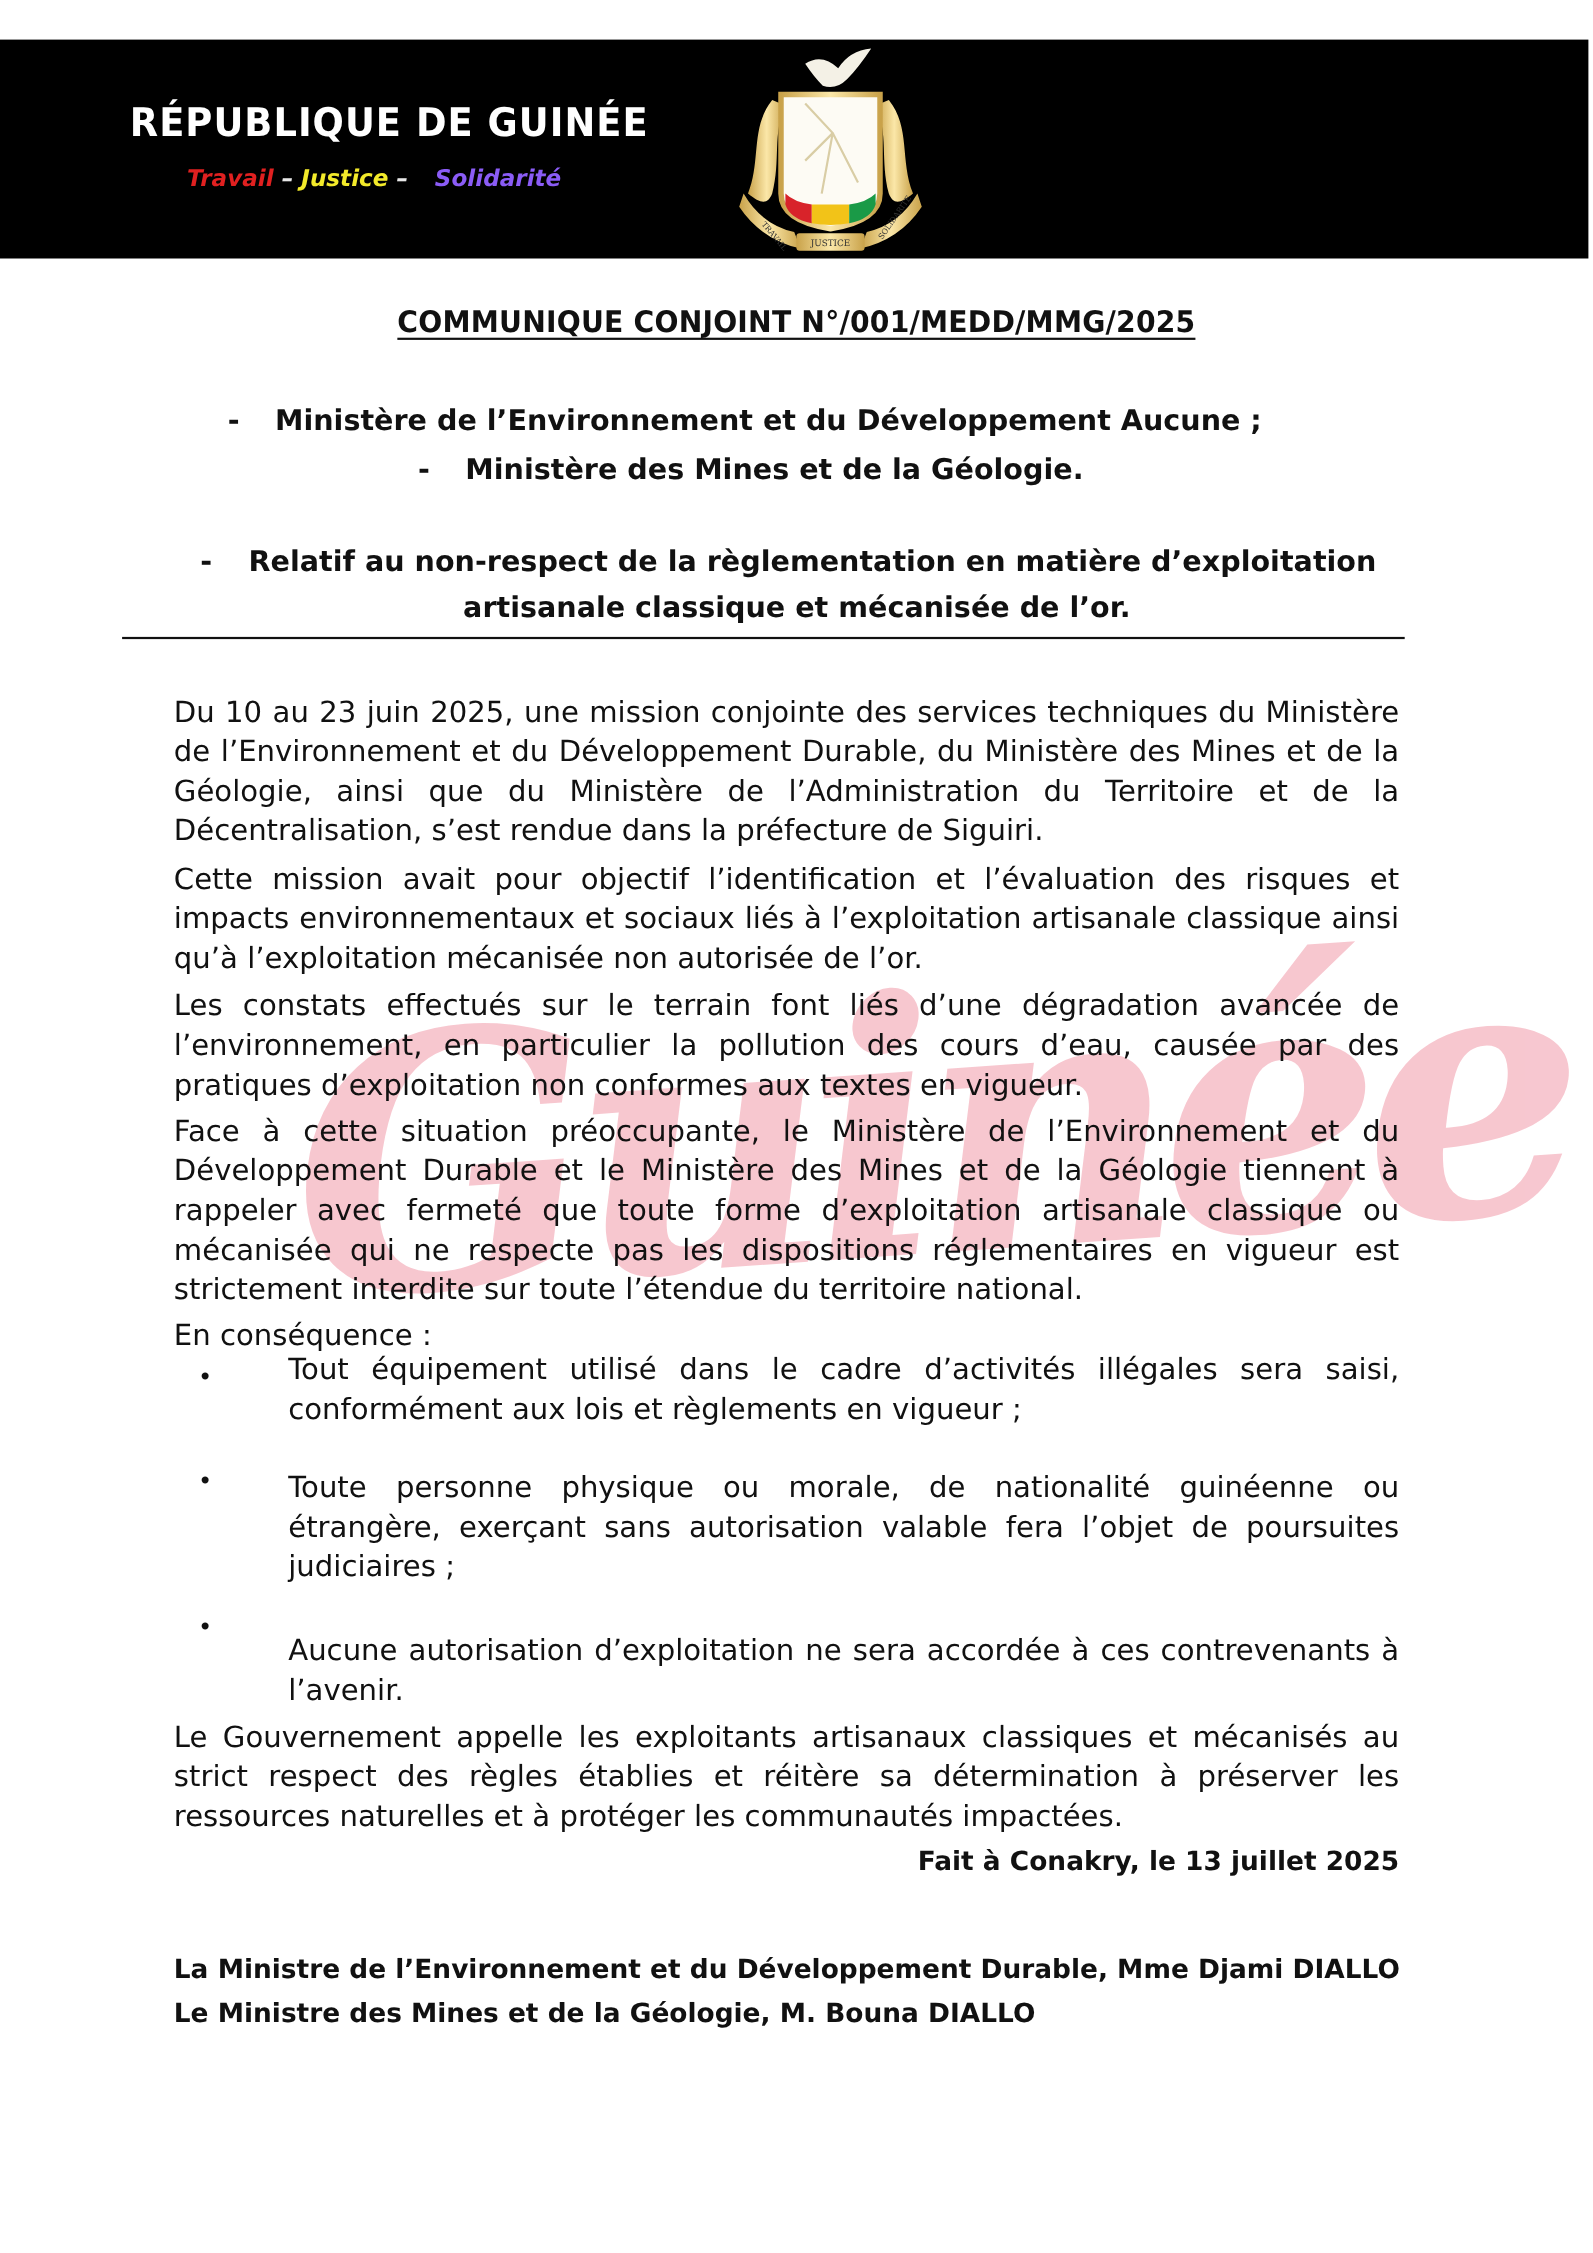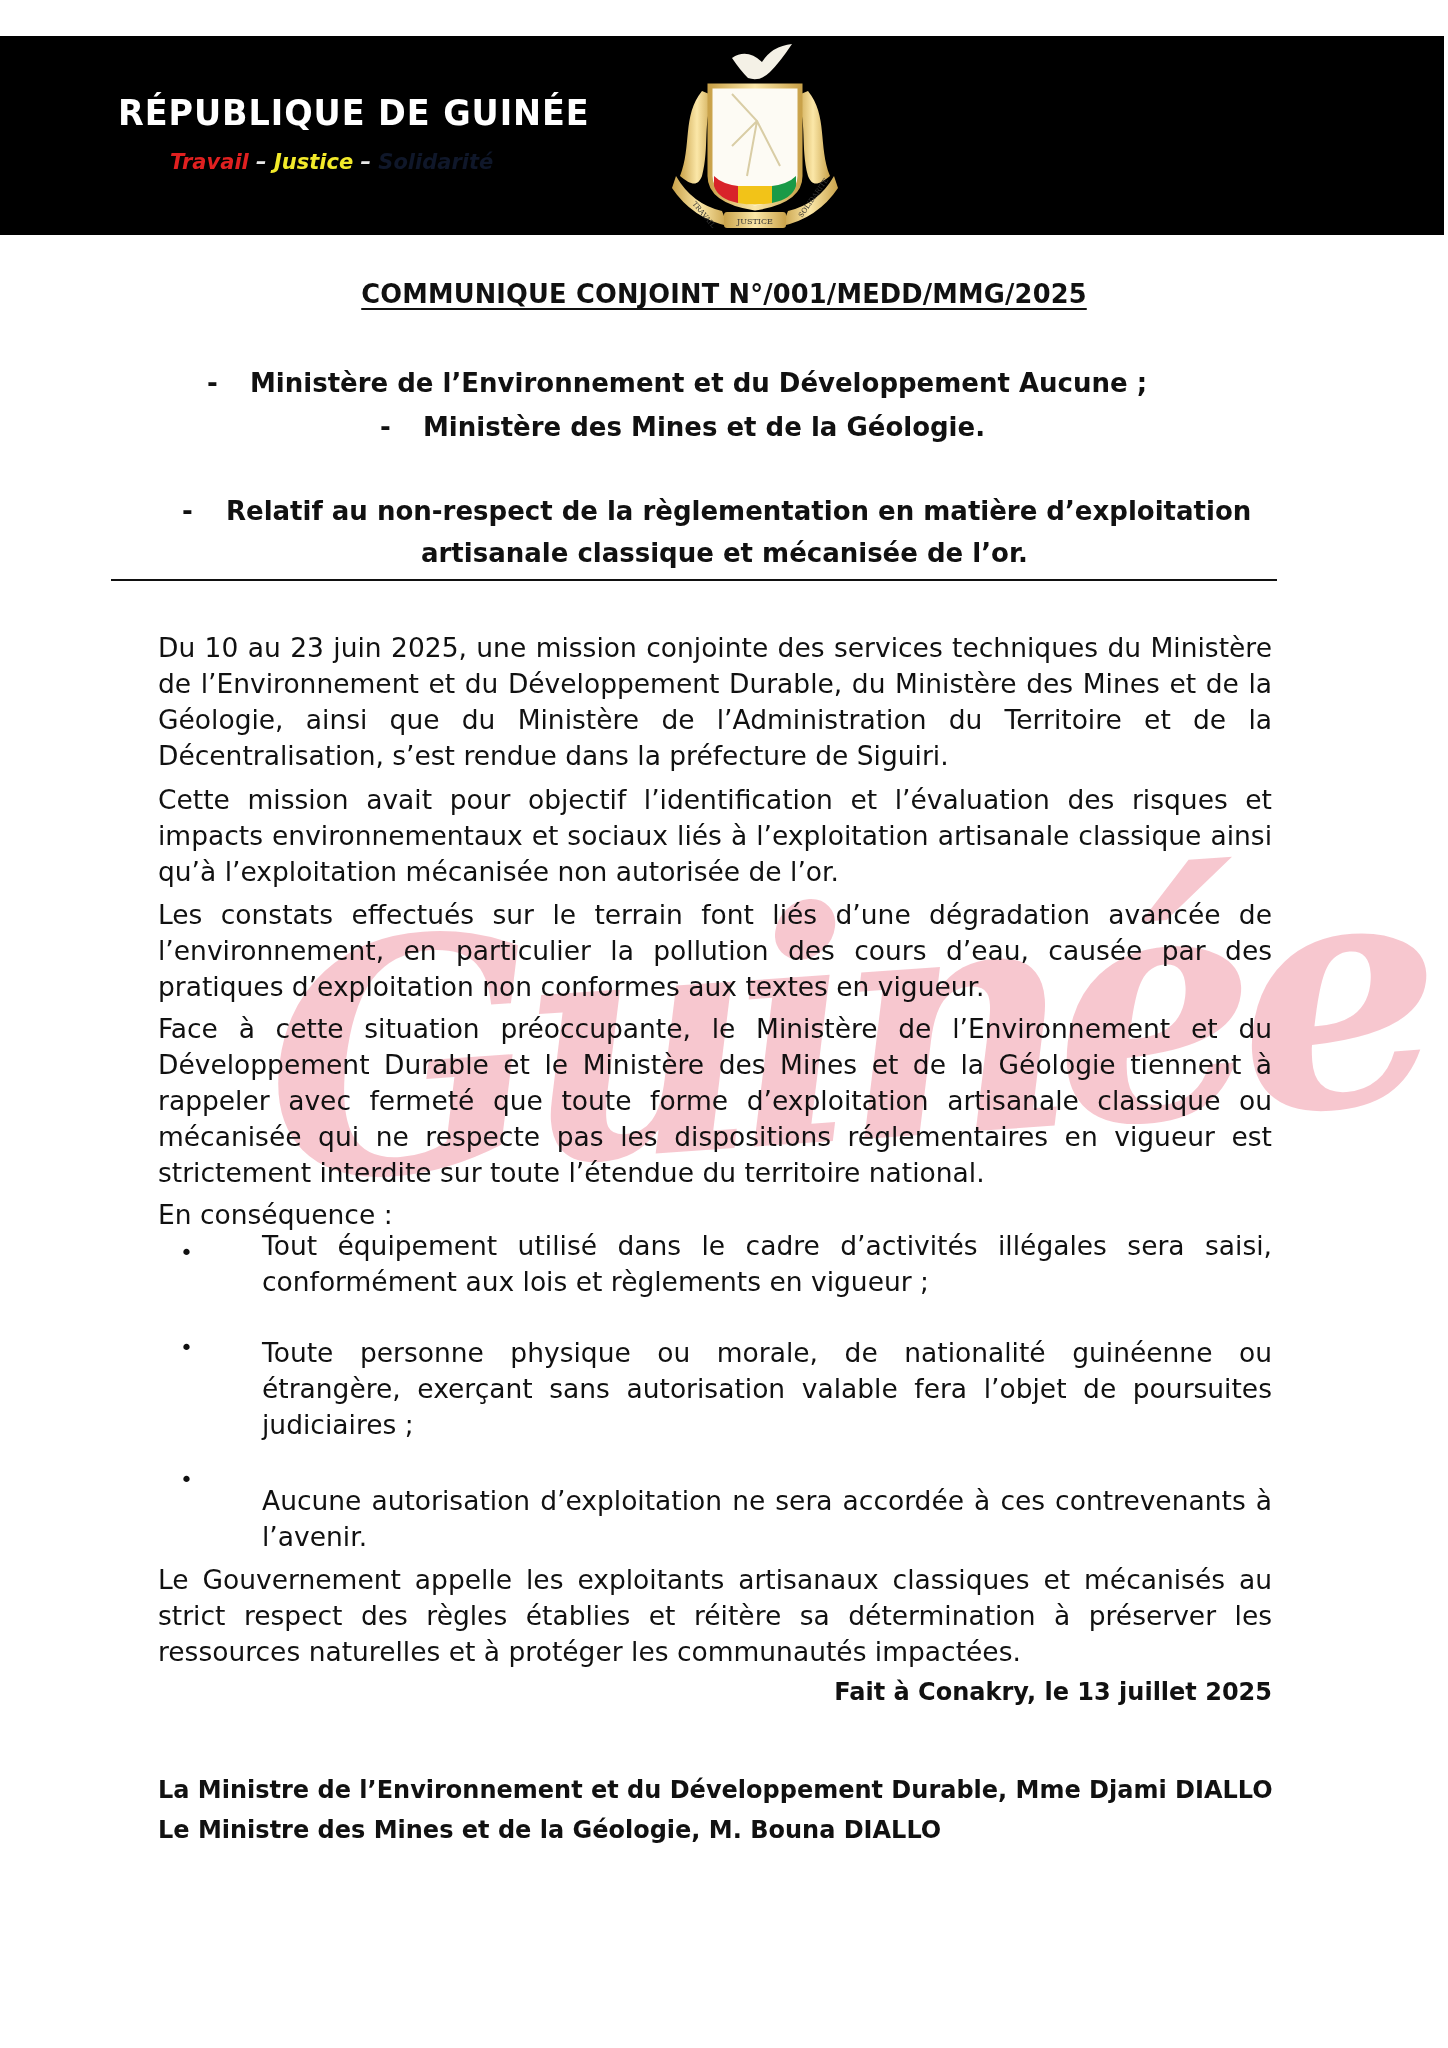--- a/index.html
+++ b/index.html
@@ -1,21 +1,21 @@
 <!DOCTYPE html>
 <html><head>
 <meta charset="utf-8">
 <style>
   html, body { margin:0; padding:0; background:#ffffff; }
   body { width:1448px; height:2048px; position:relative; overflow:hidden; font-family:"DejaVu Sans", sans-serif; color:#111; }
 
   #header { position:absolute; left:0; top:36px; width:1444px; height:199px; background:#000; }
   #rep-title { position:absolute; left:118px; top:92px; font-family:"DejaVu Sans", sans-serif; font-weight:bold; font-size:36px; color:#fff; letter-spacing:1px; white-space:nowrap; transform:scaleX(0.93); transform-origin:left top; }
   #motto { position:absolute; left:170px; top:150px; font-family:"DejaVu Sans", sans-serif; font-style:italic; font-weight:bold; font-size:21px; white-space:nowrap; }
-  #motto .red { color:#e02020; } #motto .yellow { color:#f3ea2a; } #motto .green { color:#0f172a; } #motto .sep { color:#e8e8e8; }
+  #motto .red { color:#e02020; } #motto .yellow { color:#f3ea2a; } #motto .green { color:#8b5cf6;margin-left:17px; } #motto .sep { color:#e8e8e8; }
   #coat { position:absolute; left:662px; top:36px; width:186px; height:196px; }
 
   .doc-title { position:absolute; left:0; width:1448px; text-align:center; top:278px; font-weight:bold; font-size:27px; text-decoration:underline; text-underline-offset:5px; letter-spacing:0.2px; transform:scaleX(0.95); }
   .min-line { position:absolute; font-weight:bold; font-size:26px; white-space:nowrap; }
   .dash { position:absolute; font-weight:bold; font-size:26px; }
   #sep-rule { position:absolute; left:111px; top:579px; width:1166px; height:2px; background:#111; }
 
   #watermark { position:absolute; left:265px; top:840px; font-family:"DejaVu Serif", serif; font-style:italic; font-weight:bold; font-size:320px; color:#f5b5c0; opacity:0.75; letter-spacing:-18px; transform:rotate(-4deg); white-space:nowrap; z-index:0; }
 
   .body-text { position:absolute; left:158px; width:1114px; font-size:26.5px; line-height:36px; text-align:justify; z-index:1; transform-origin:left top; }

